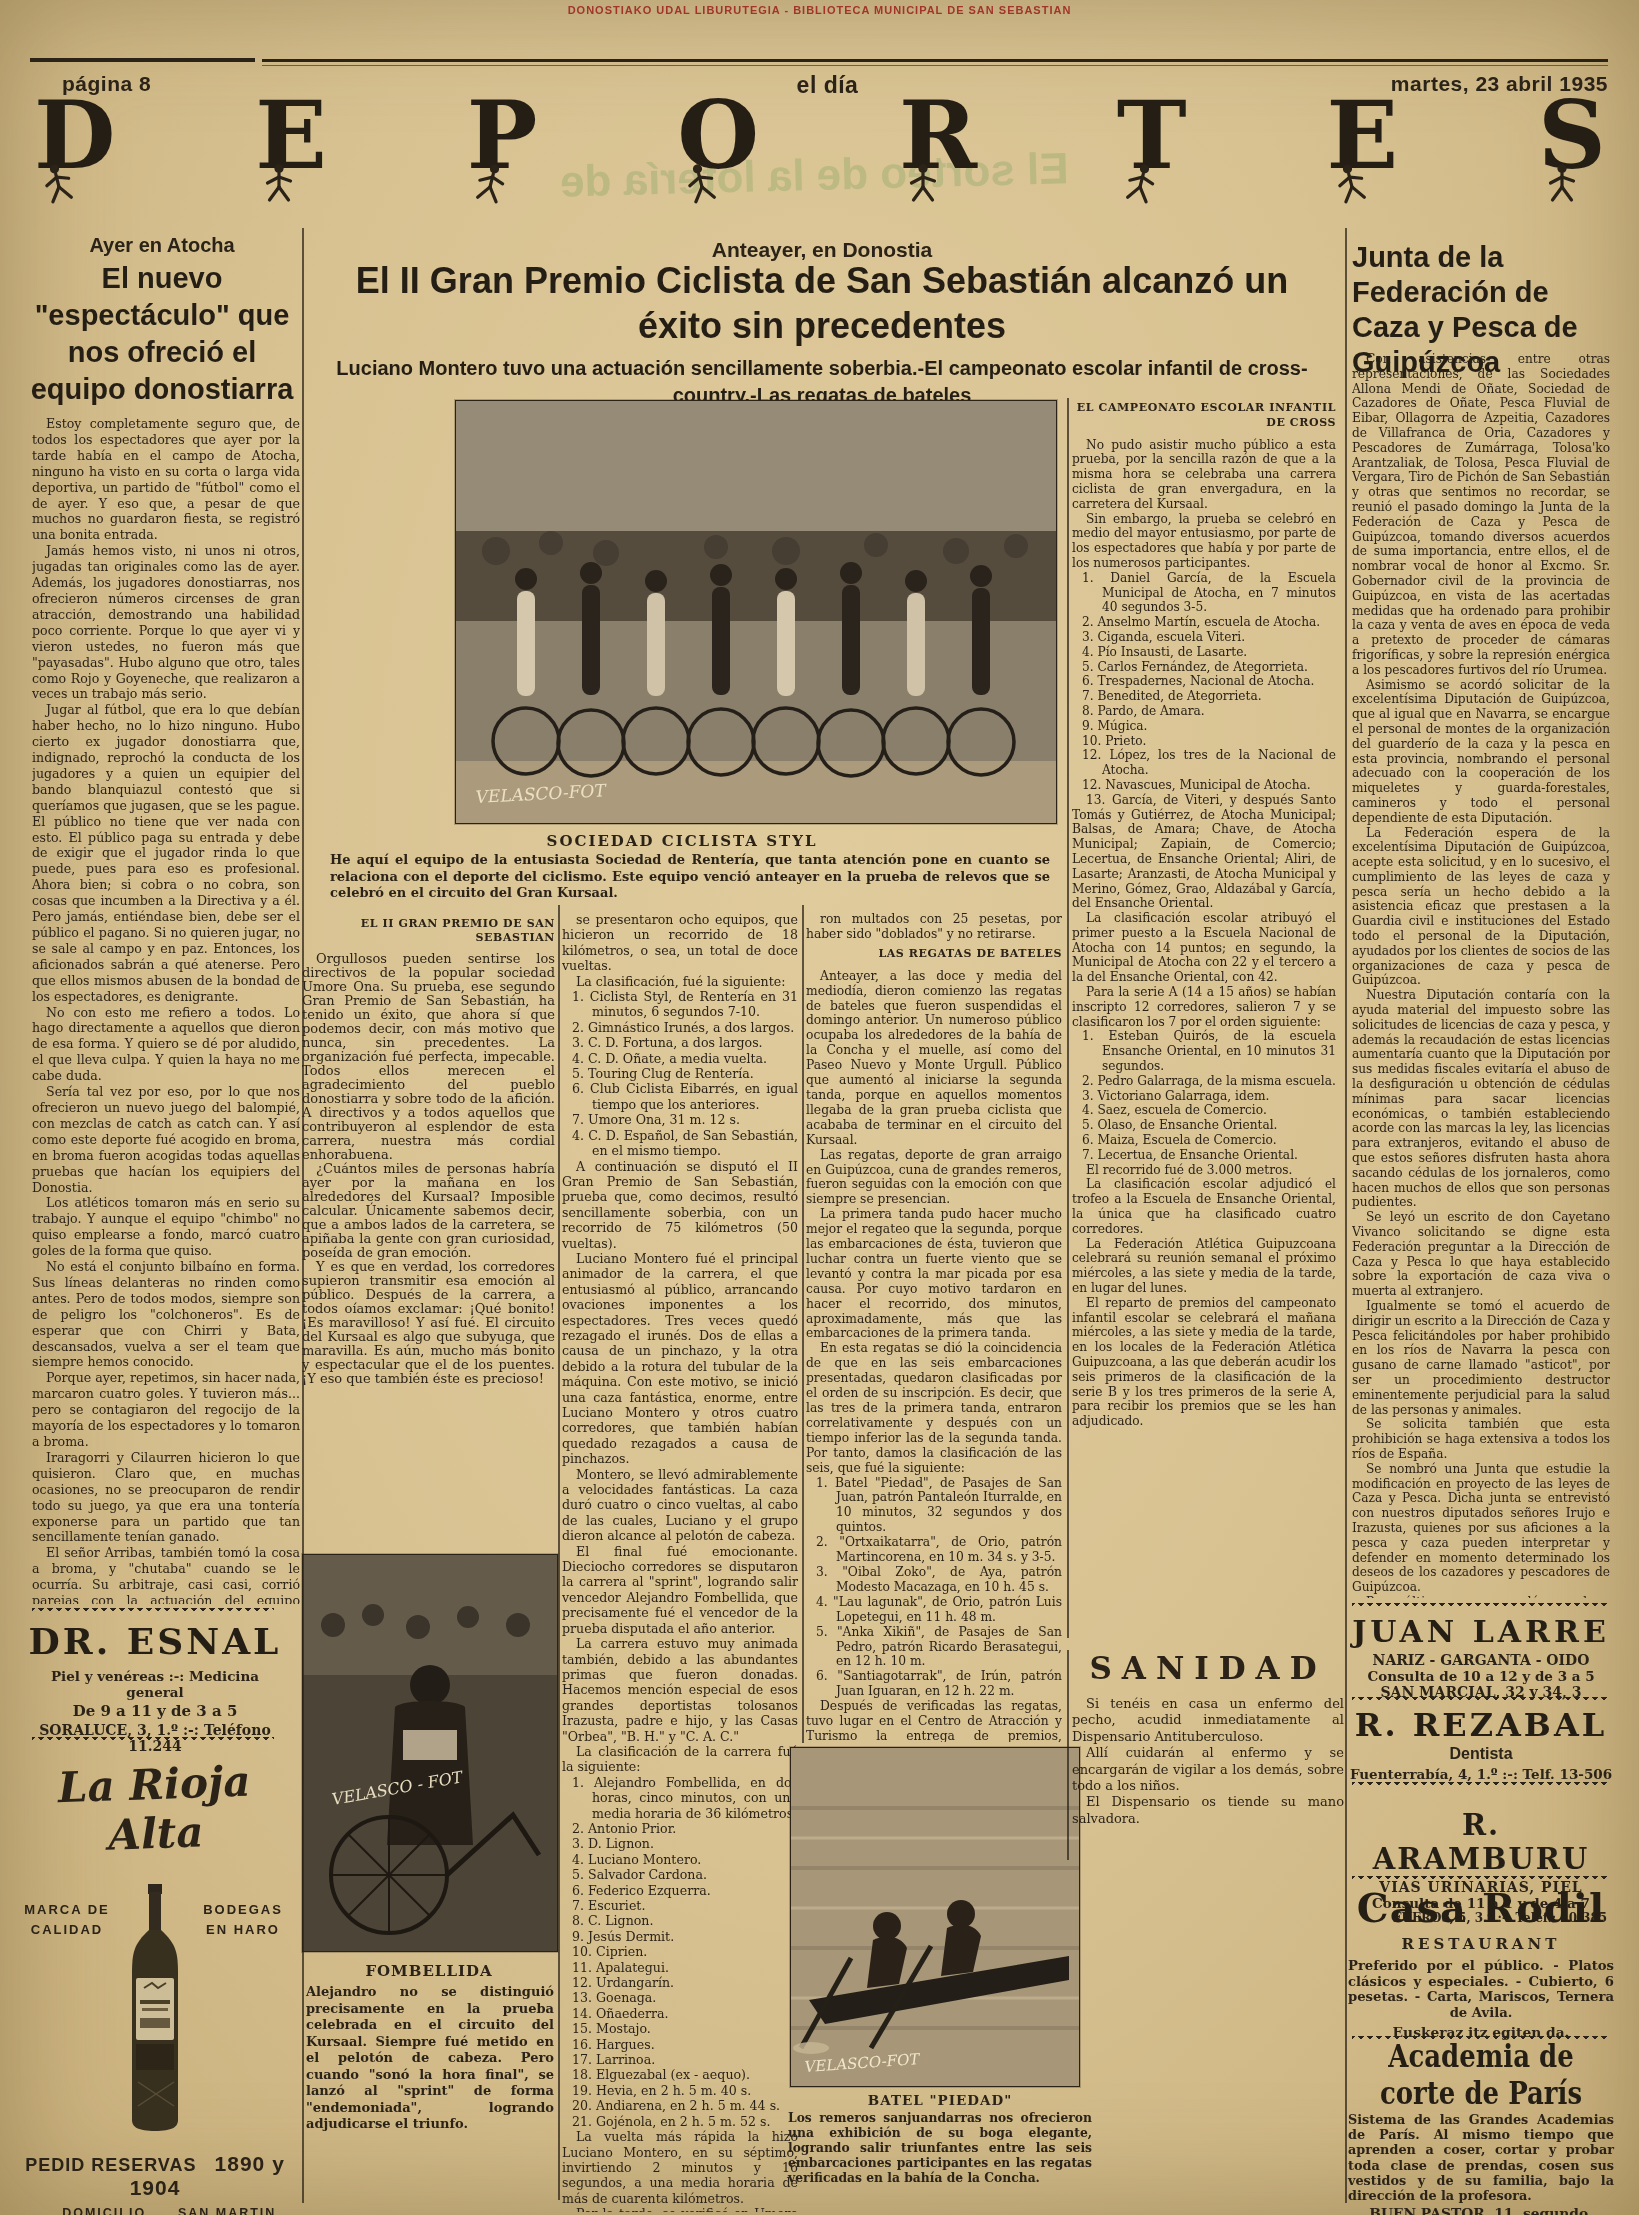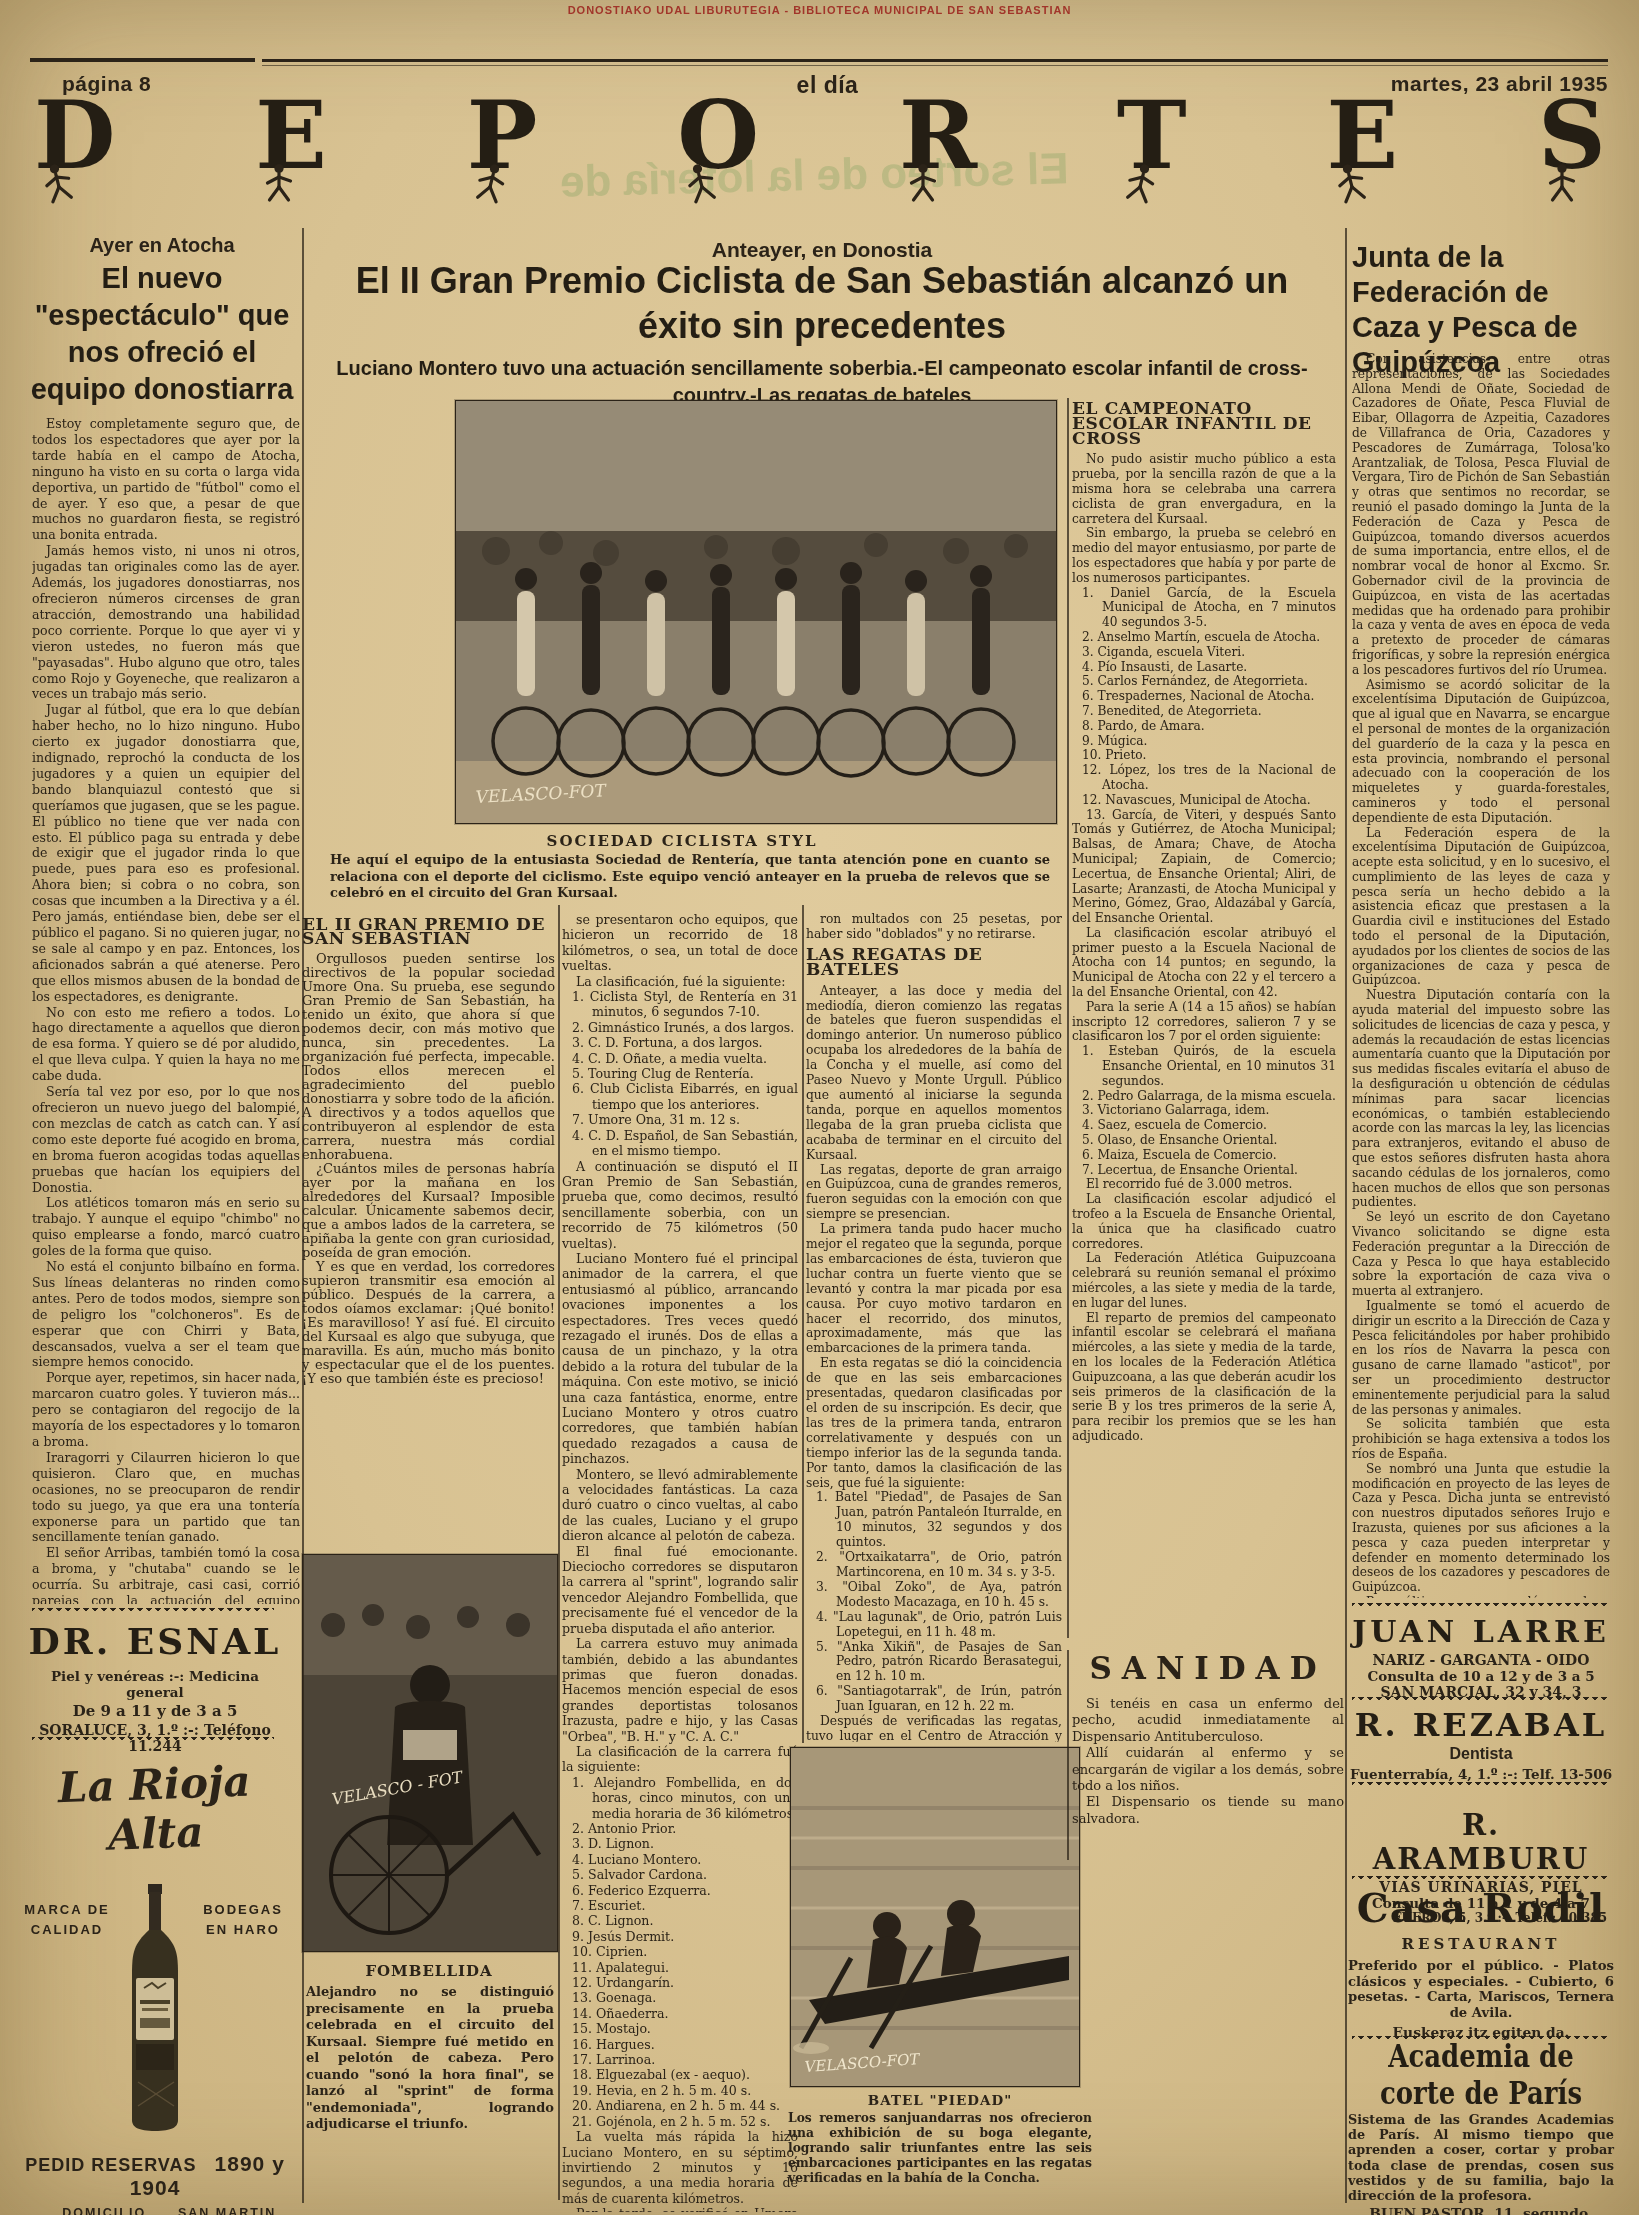--- a/index.html
+++ b/index.html
@@ -6,21 +6,21 @@
   .page{position:relative;width:1639px;height:2215px;margin:0 auto;overflow:hidden;
     background:radial-gradient(ellipse at 50% 38%, #e0cb9d 0%, #d8c292 52%, #c9b07c 100%);
     box-shadow:inset 0 0 120px rgba(80,60,20,.35);
     font-family:"DejaVu Serif",serif;color:#2b2318;}
   .abs{position:absolute;}
   .sans{font-family:"Liberation Sans",sans-serif;}
   .bold{font-weight:bold;}
   .center{text-align:center;}
   .newscol p{margin:0;}
   .para{text-indent:14px;text-align:justify;margin:0;}
-  .colhead{font-family:"DejaVu Serif",serif;font-weight:bold;font-size:17px;text-align:left;letter-spacing:.6px;margin:5px 0 7px;}
+  .colhead{font-family:"DejaVu Serif",serif;font-weight:bold;font-size:11px;text-align:right;letter-spacing:.6px;margin:5px 0 7px;}
   .li{margin:0 0 1px;padding-left:30px;text-indent:-20px;text-align:justify;}
   .lisp{margin-bottom:6px;}
   .vrule{position:absolute;width:1.6px;background:rgba(43,35,24,.72);}
   .hrule{position:absolute;background:#2b2318;}
   .wavy{position:absolute;height:5px;background-image:
      linear-gradient(135deg,#2b2318 25%,transparent 25%),
      linear-gradient(225deg,#2b2318 25%,transparent 25%);
      background-size:9px 5px;background-repeat:repeat-x;}
   .watermark{width:100%;text-align:center;font-family:"Liberation Sans",sans-serif;
      font-size:11px;letter-spacing:1px;color:#a1352a;font-weight:bold;}

